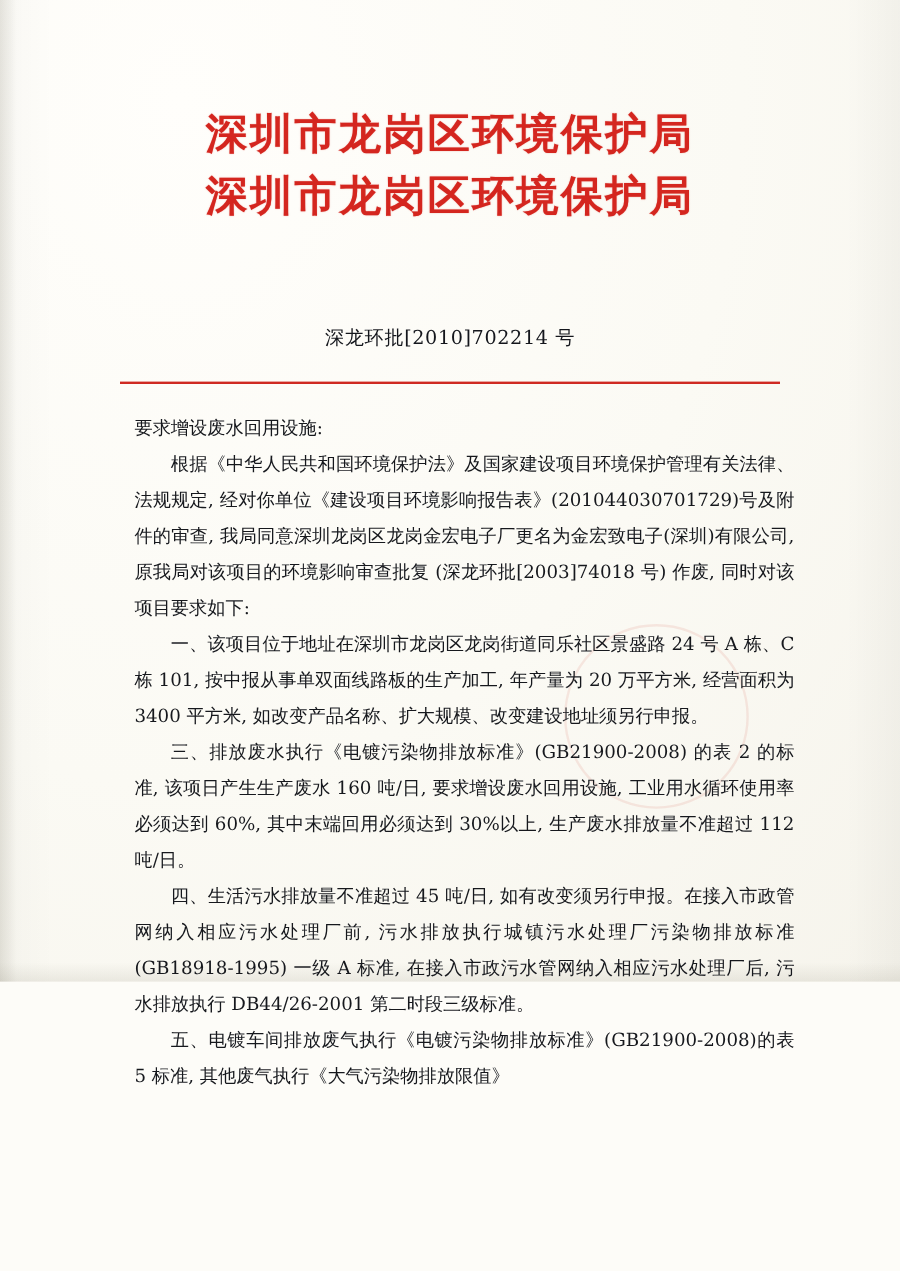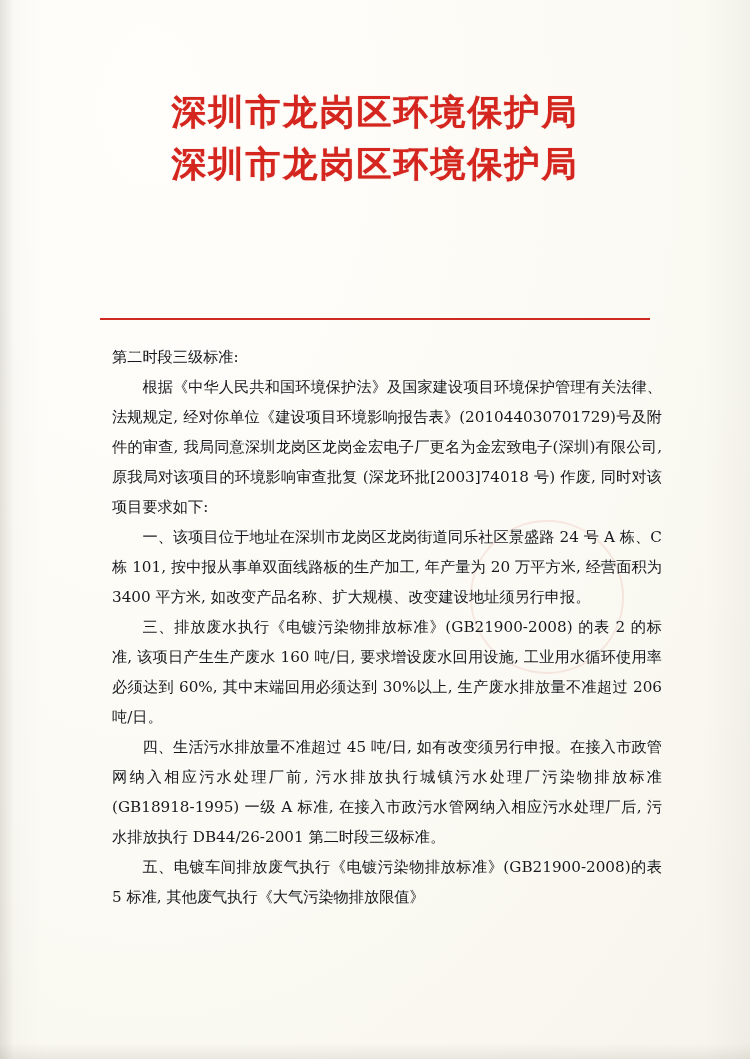--- a/index.html
+++ b/index.html
@@ -9,21 +9,21 @@
   body {
     width: 750px;
     height: 1059px;
     background: #fdfcf8;
     font-family: "DejaVu Sans", sans-serif;
     overflow: hidden;
   }
   .page {
     position: relative;
     width: 750px;
-    height: 1059px;
+    height: 818px;
     background:
       radial-gradient(ellipse at 20% 10%, #fffefb 0%, #fbfaf4 55%, #f6f4ec 100%);
     box-sizing: border-box;
   }
   
   .page:before {
     content: "";
     position: absolute;
     inset: 0;
     background:
@@ -115,27 +115,28 @@
 <div class="page">
 
   <div class="edge-shadow-left"></div>
   <div class="edge-shadow-bottom"></div>
 
   <div class="header">
     <div class="title-line">深圳市龙岗区环境保护局</div>
     <div class="title-line">深圳市龙岗区环境保护局</div>
   </div>
 
+  <div class="doc-number">深龙环批[2010]702214 号</div>
 
   <div class="red-rule"></div>
 
   <div class="stamp-ghost"></div>
 
   <div class="body-text">
-    <p class="para salutation">第二时段三级标准:</p>
+    <p class="para salutation">要求增设废水回用设施:</p>
     <p class="para">根据《中华人民共和国环境保护法》及国家建设项目环境保护管理有关法律、法规规定, 经对你单位《建设项目环境影响报告表》(201044030701729)号及附件的审查, 我局同意深圳龙岗区龙岗金宏电子厂更名为金宏致电子(深圳)有限公司, 原我局对该项目的环境影响审查批复 (深龙环批[2003]74018 号) 作废, 同时对该项目要求如下:</p>
     <p class="para">一、该项目位于地址在深圳市龙岗区龙岗街道同乐社区景盛路 24 号 A 栋、C 栋 101, 按中报从事单双面线路板的生产加工, 年产量为 20 万平方米, 经营面积为 3400 平方米, 如改变产品名称、扩大规模、改变建设地址须另行申报。</p>
-    <p class="para">三、排放废水执行《电镀污染物排放标准》(GB21900-2008) 的表 2 的标准, 该项日产生生产废水 160 吨/日, 要求增设废水回用设施, 工业用水循环使用率必须达到 60%, 其中末端回用必须达到 30%以上, 生产废水排放量不准超过 206 吨/日。</p>
+    <p class="para">三、排放废水执行《电镀污染物排放标准》(GB21900-2008) 的表 2 的标准, 该项日产生生产废水 160 吨/日, 要求增设废水回用设施, 工业用水循环使用率必须达到 60%, 其中末端回用必须达到 30%以上, 生产废水排放量不准超过 112 吨/日。</p>
     <p class="para">四、生活污水排放量不准超过 45 吨/日, 如有改变须另行申报。在接入市政管网纳入相应污水处理厂前, 污水排放执行城镇污水处理厂污染物排放标准 (GB18918-1995) 一级 A 标准, 在接入市政污水管网纳入相应污水处理厂后, 污水排放执行 DB44/26-2001 第二时段三级标准。</p>
     <p class="para">五、电镀车间排放废气执行《电镀污染物排放标准》(GB21900-2008)的表 5 标准, 其他废气执行《大气污染物排放限值》</p>
   </div>
 
 </div>
 
 </body></html>

